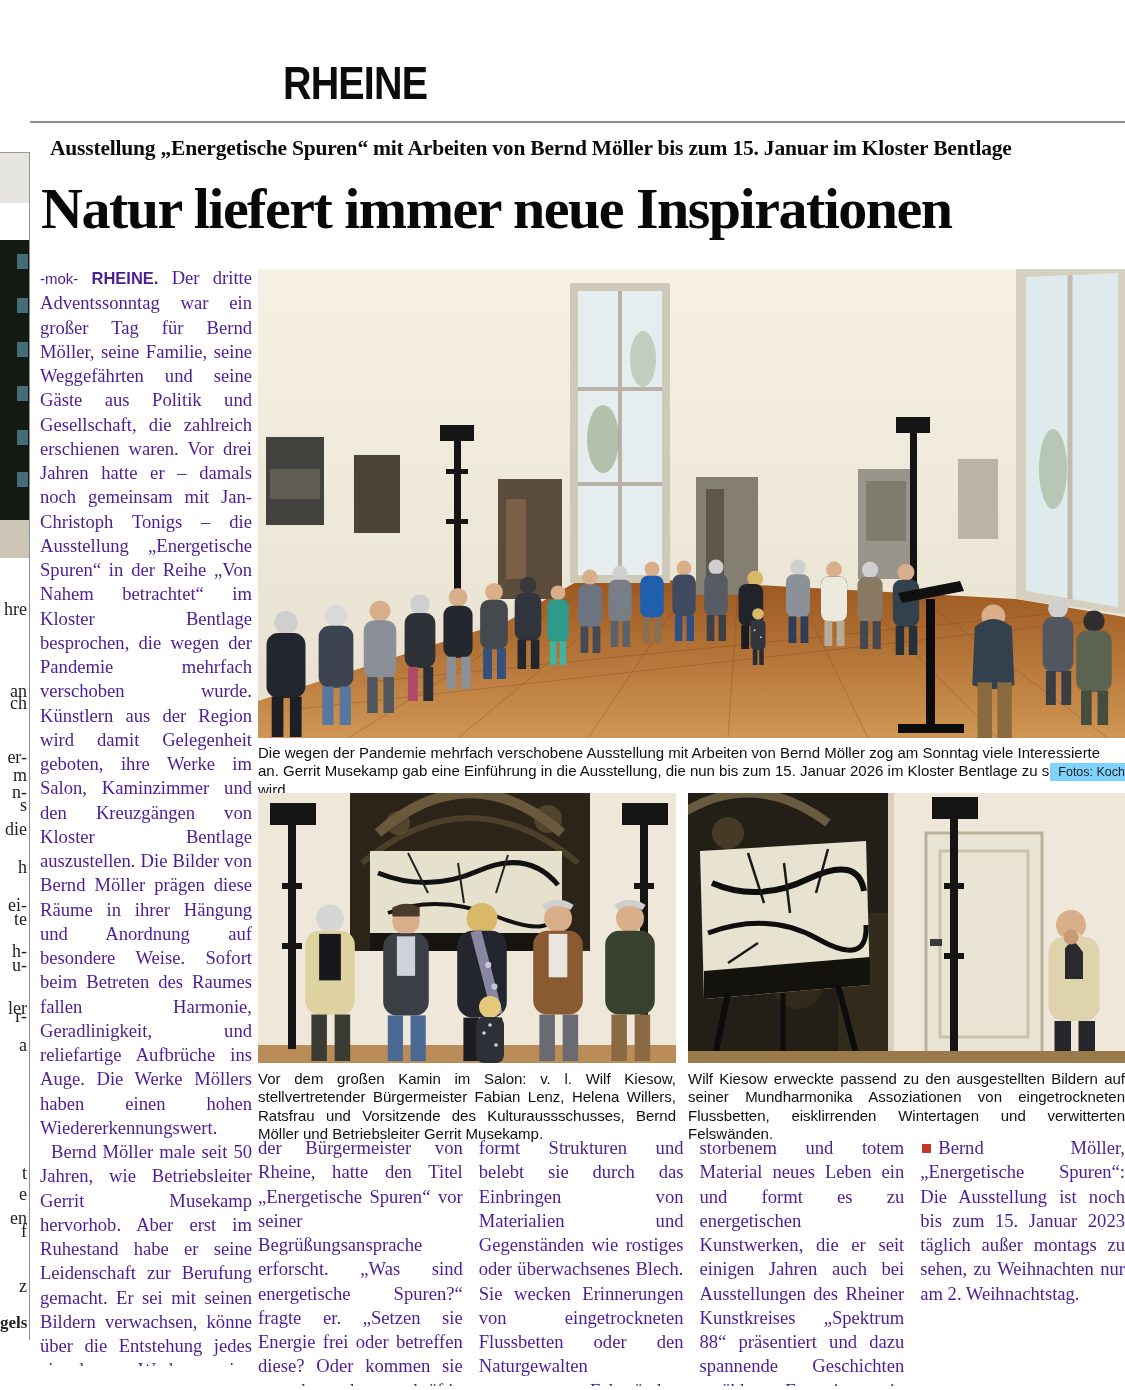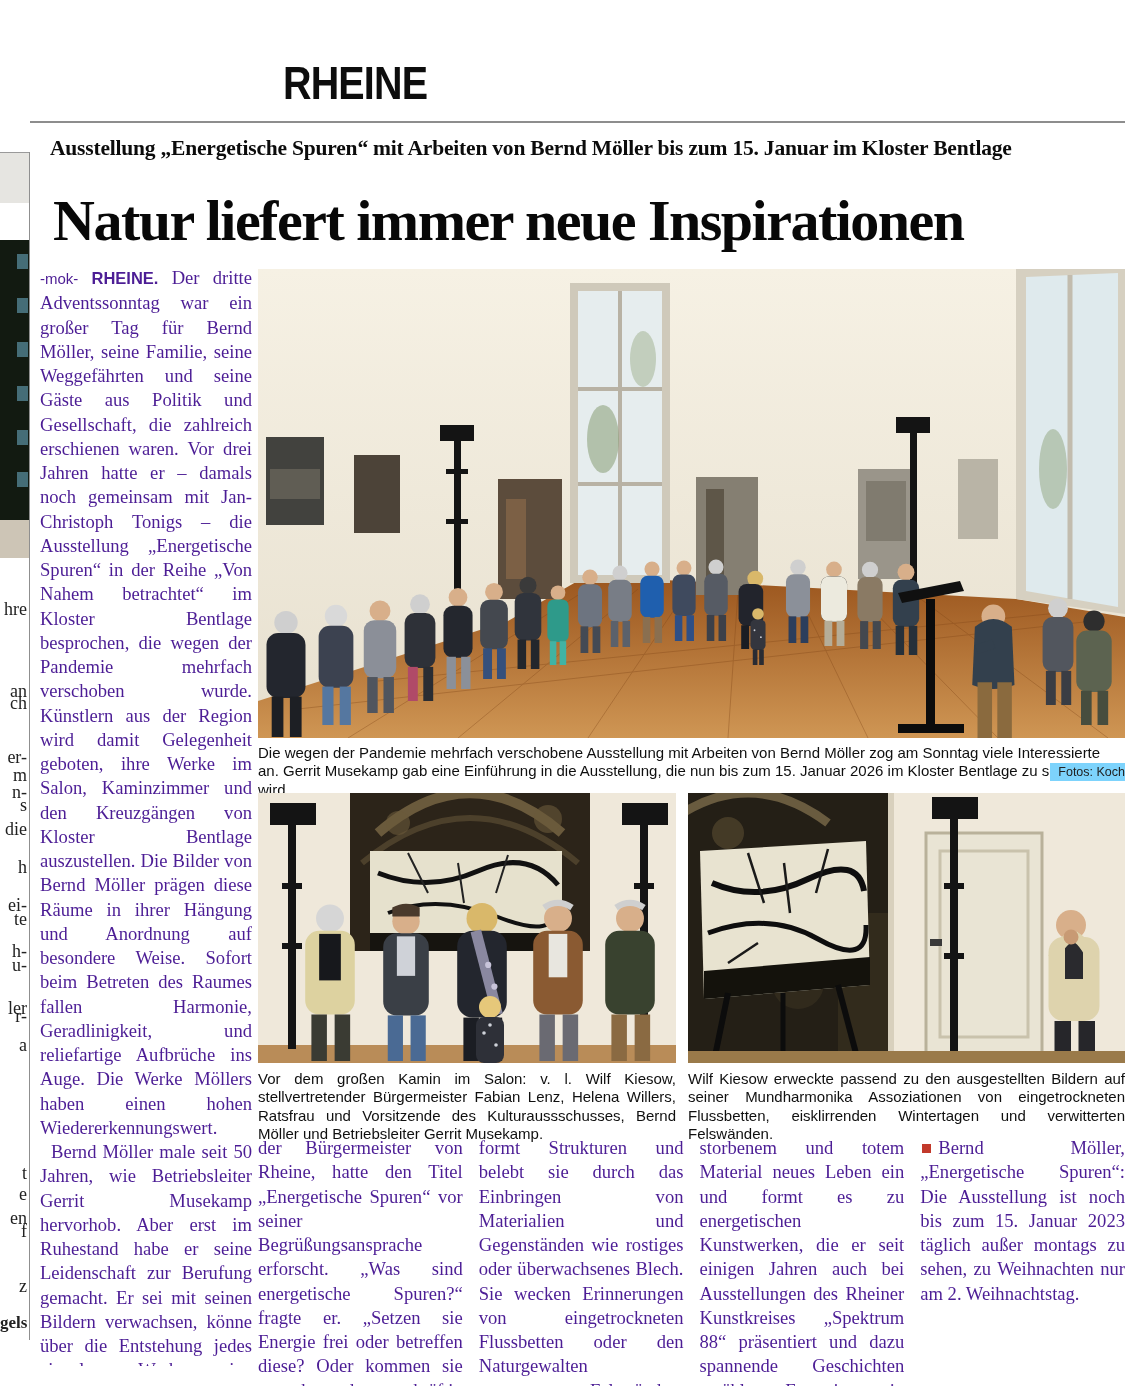--- a/index.html
+++ b/index.html
@@ -90,21 +90,21 @@
   <span class="edge-frag" style="top:1164px">t</span>
   <span class="edge-frag" style="top:1185px">e</span>
   <span class="edge-frag" style="top:1209px">en</span>
   <span class="edge-frag" style="top:1222px">f</span>
   <span class="edge-frag" style="top:1277px">z</span>
   <span class="edge-frag bold" style="top:1314px">gels</span>
 
   <div class="section-label">RHEINE</div>
   <div class="top-rule"></div>
   <div class="kicker">Ausstellung „Energetische Spuren“ mit Arbeiten von Bernd Möller bis zum 15. Januar im Kloster Bentlage</div>
-  <h1 class="headline" style="margin:16px">Natur liefert immer neue Inspirationen</h1>
+  <h1 class="headline" style="margin:4px">Natur liefert immer neue Inspirationen</h1>
 
   <div class="col-left body-col">
     <p><span class="lead-prefix">-mok-</span> <span class="lead-loc">RHEINE.</span> <span>Der dritte Adventssonntag war ein großer Tag für Bernd Möller, seine Familie, seine Weggefährten und seine Gäste aus Politik und Gesellschaft, die zahlreich erschienen waren. Vor drei Jahren hatte er – damals noch gemeinsam mit Jan-Christoph Tonigs – die Ausstellung „Energetische Spuren“ in der Reihe „Von Nahem betrachtet“ im Kloster Bentlage besprochen, die wegen der Pandemie mehrfach verschoben wurde. Künstlern aus der Region wird damit Gelegenheit geboten, ihre Werke im Salon, Kaminzimmer und den Kreuzgängen von Kloster Bentlage auszustellen. Die Bilder von Bernd Möller prägen diese Räume in ihrer Hängung und Anordnung auf besondere Weise. Sofort beim Betreten des Raumes fallen Harmonie, Geradlinigkeit, und reliefartige Aufbrüche ins Auge. Die Werke Möllers haben einen hohen Wiedererkennungswert.</span></p>
     <p class="ind">Bernd Möller male seit 50 Jahren, wie Betriebsleiter Gerrit Musekamp hervorhob. Aber erst im Ruhestand habe er seine Leidenschaft zur Berufung gemacht. Er sei mit seinen Bildern verwachsen, könne über die Entstehung jedes einzelnen Werkes eine Geschichte erzählen.</p>
 
   </div>
 
   <div class="photo photo-main">
     <svg width="867" height="469" viewBox="0 0 867 469">
       <defs>

